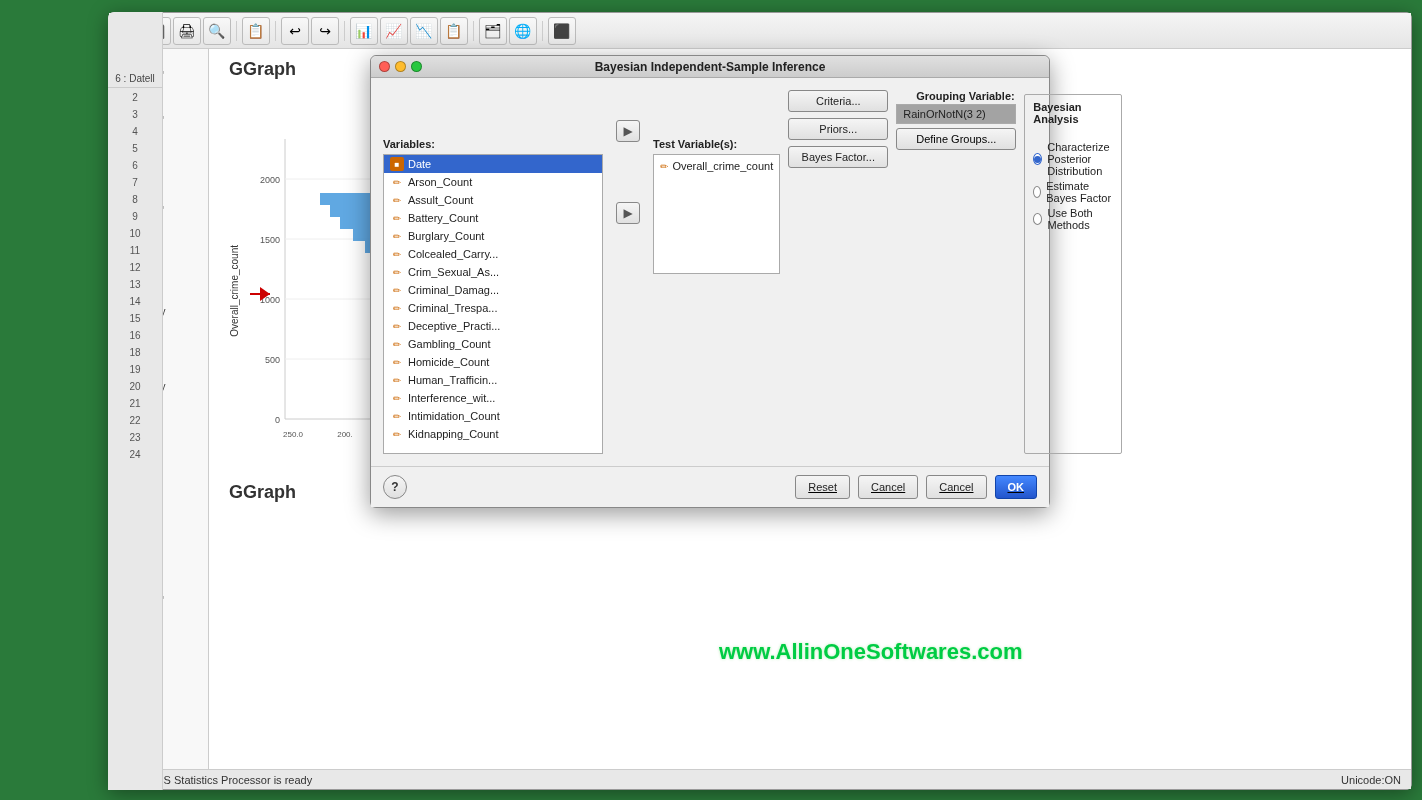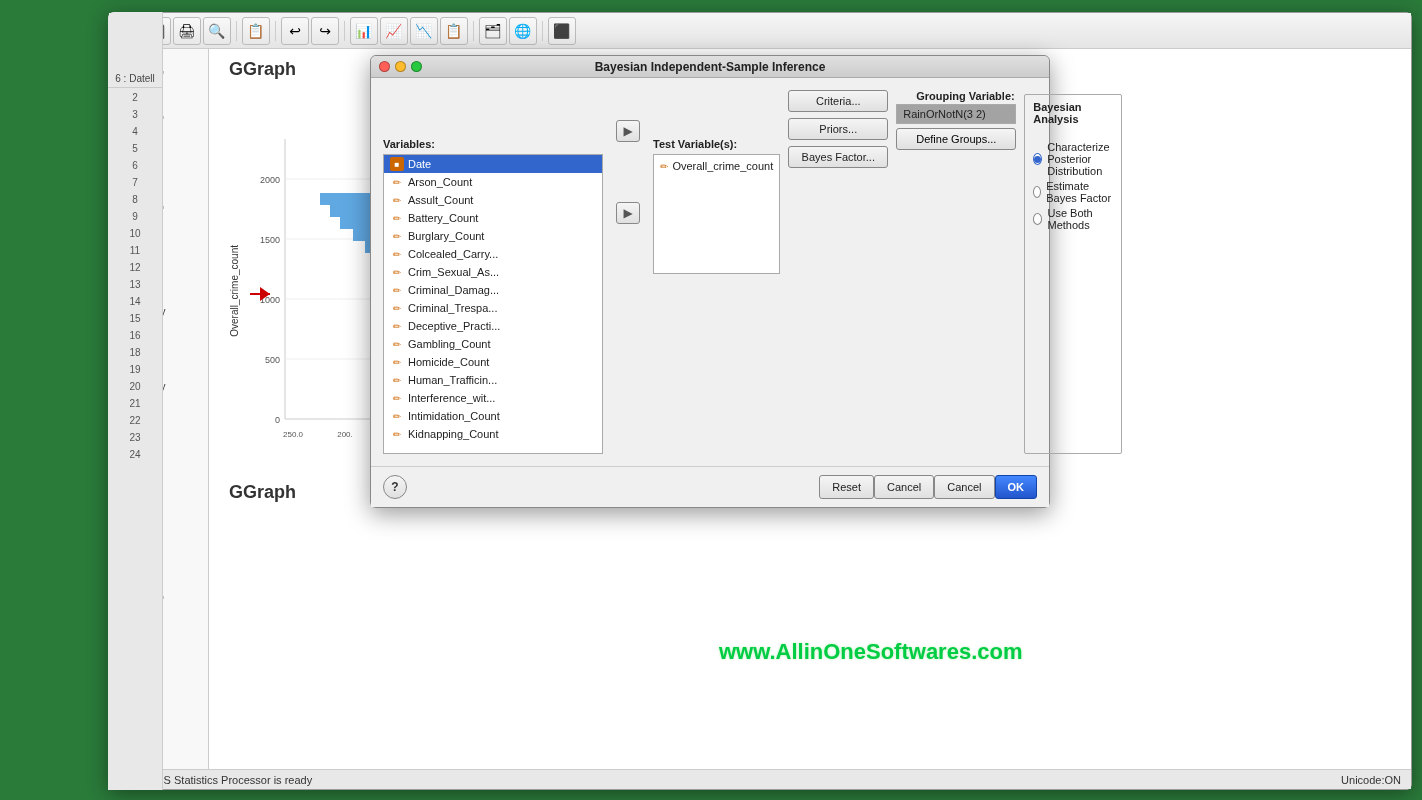--- a/index.html
+++ b/index.html
@@ -420,21 +420,22 @@
       padding: 8px 12px;
       border-top: 1px solid #ccc;
       background: #f0f0f0;
     }
     .footer-left {
       display: flex;
       gap: 8px;
     }
     .footer-right {
       display: flex;
-      gap: 0;
+      gap: 8px;
+      text-decoration: underline;
     }
 
     .dialog-btn {
       height: 24px;
       padding: 0 12px;
       border: 1px solid #888;
       background: linear-gradient(to bottom, #f5f5f5, #e0e0e0);
       border-radius: 3px;
       font-size: 11px;
       cursor: pointer;

